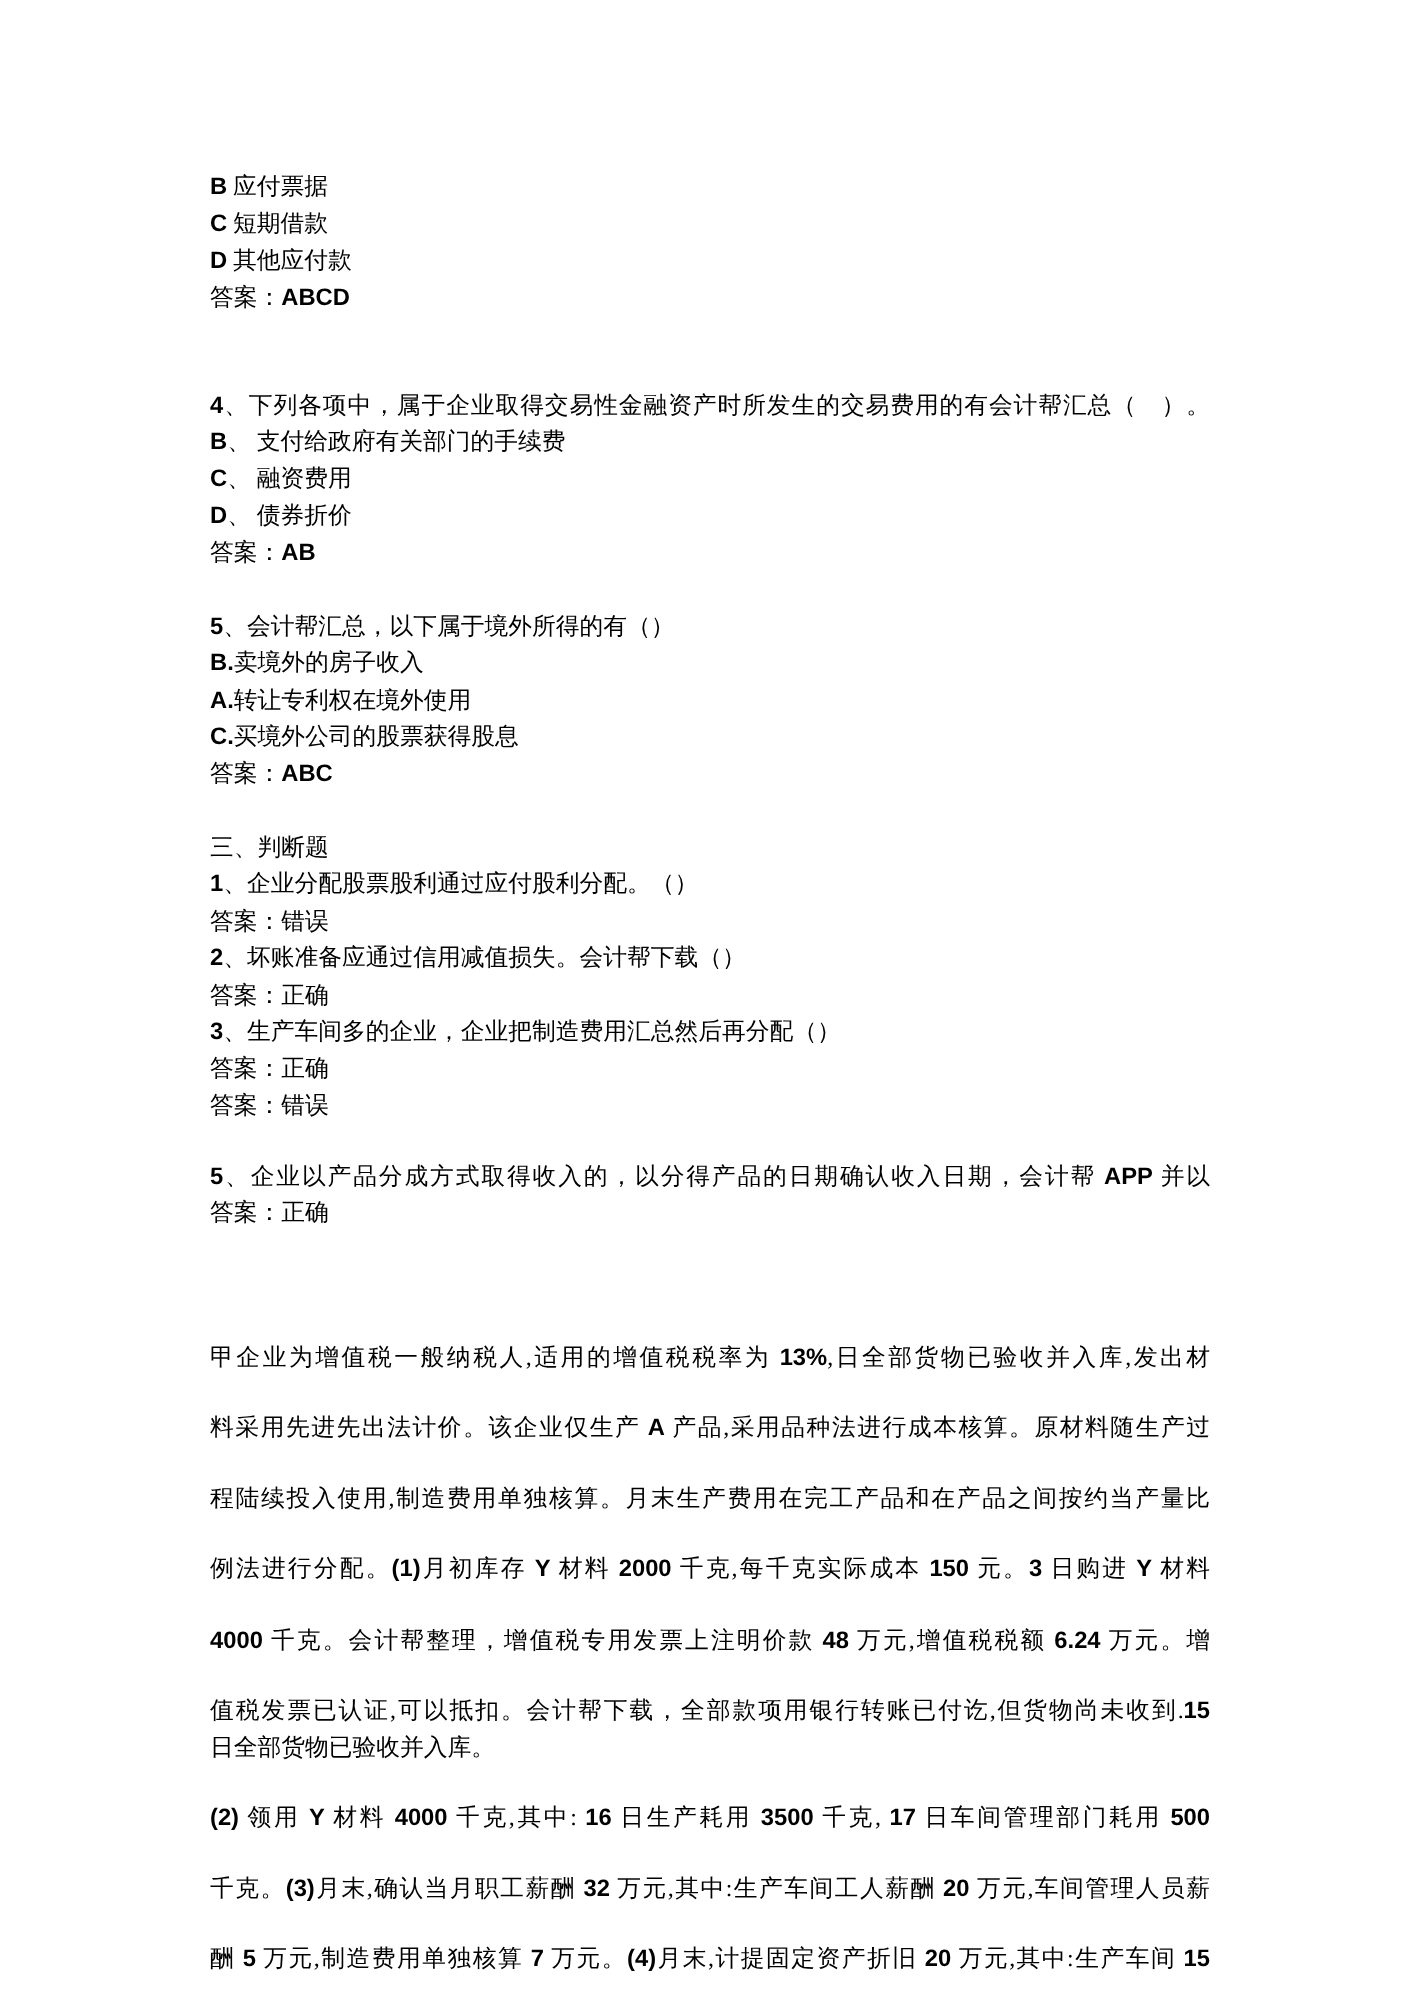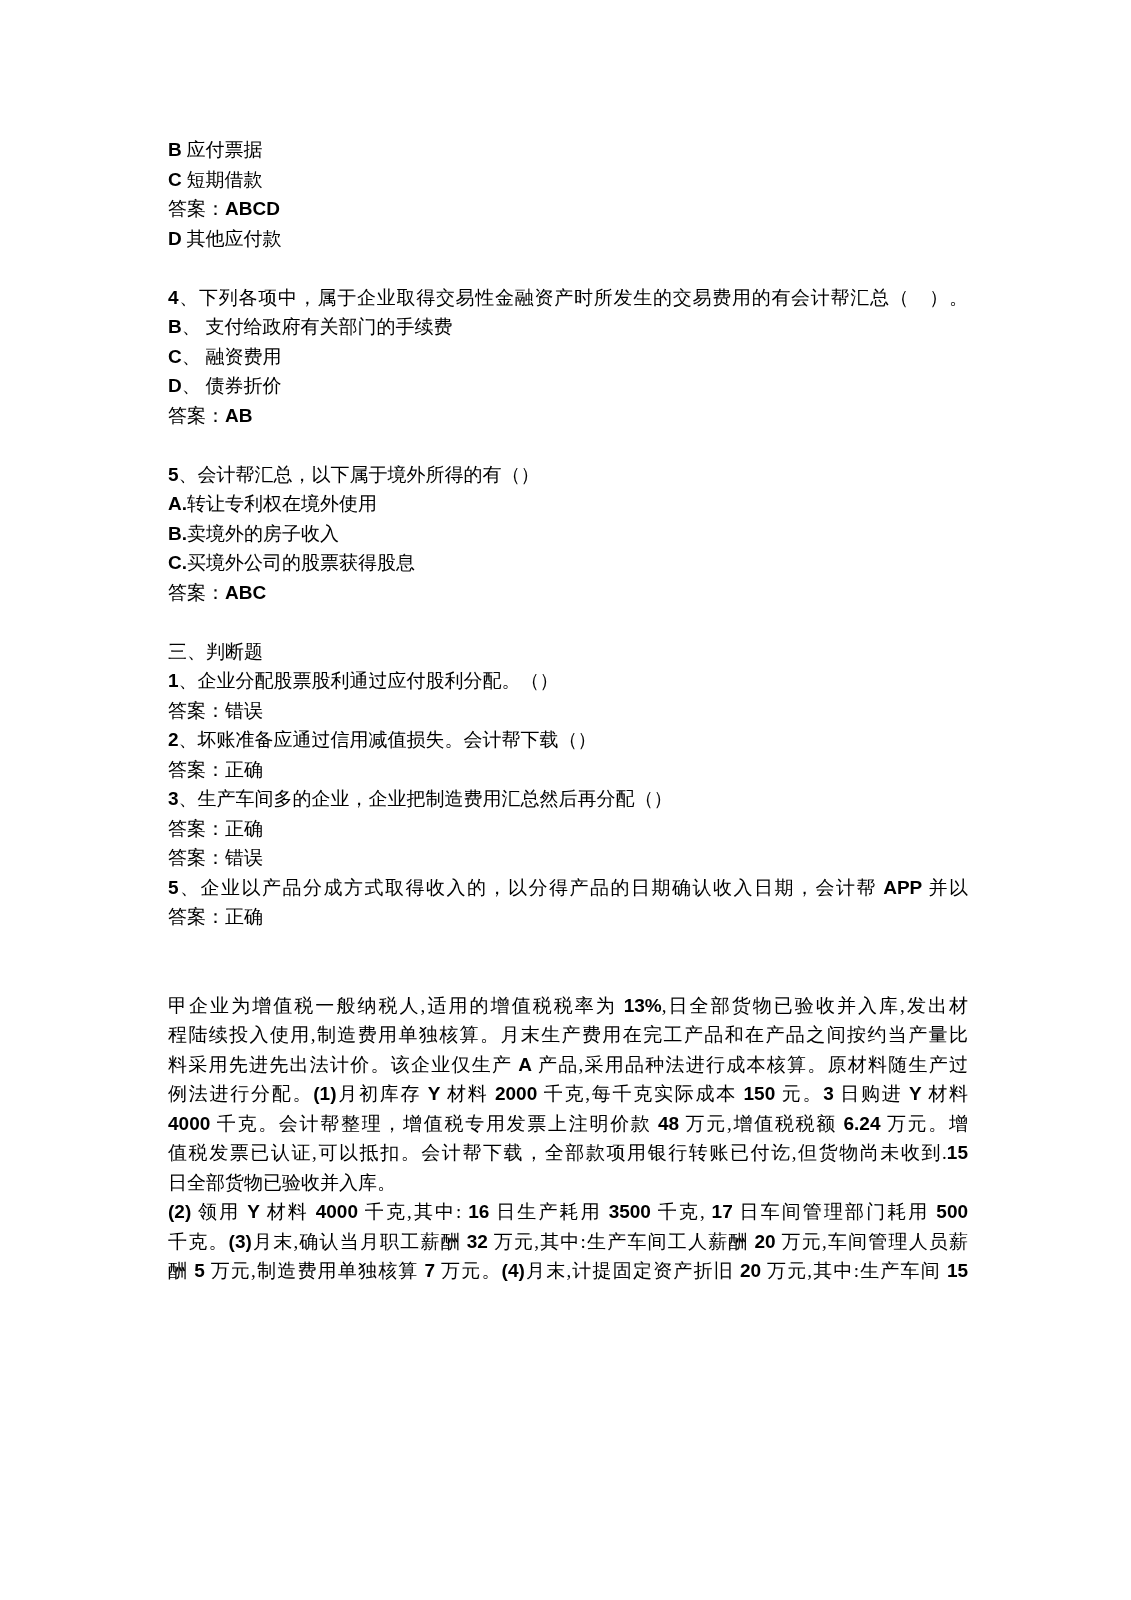--- a/index.html
+++ b/index.html
@@ -27,68 +27,69 @@
   }
   .line {
     font-size: 19px;
     line-height: 29.5px;
     white-space: pre-wrap;
     word-break: keep-all;
   }
   .line.justify {
     text-align: justify;
     text-align-last: justify;
+    margin-top: 27px;
   }
   .run {
     font-weight: 400;
   }
   .run.bold {
     font-family: "Liberation Sans", "DejaVu Sans", sans-serif;
     font-weight: 700;
   }
   .spacer {
     width: 100%;
   }
 </style>
 </head>
 <body>
 
 <div class="page">
   <div class="doc-body">
       <div class="line"><span class="run bold">B</span><span class="run"> 应付票据</span></div>
       <div class="line"><span class="run bold">C</span><span class="run"> 短期借款</span></div>
+      <div class="line"><span class="run bold">D</span><span class="run"> 其他应付款</span></div>
       <div class="line"><span class="run">答案：</span><span class="run bold">ABCD</span></div>
-      <div class="line"><span class="run bold">D</span><span class="run"> 其他应付款</span></div>
       <div class="spacer" style="height: 29.5px;"></div>
       <div class="line justify"><span class="run bold">4</span><span class="run">、下列各项中，属于企业取得交易性金融资产时所发生的交易费用的有会计帮汇总（　）。</span></div>
       <div class="line"><span class="run bold">B</span><span class="run">、 支付给政府有关部门的手续费</span></div>
       <div class="line"><span class="run bold">C</span><span class="run">、 融资费用</span></div>
       <div class="line"><span class="run bold">D</span><span class="run">、 债券折价</span></div>
       <div class="line"><span class="run">答案：</span><span class="run bold">AB</span></div>
       <div class="spacer" style="height: 29.5px;"></div>
       <div class="line"><span class="run bold">5</span><span class="run">、会计帮汇总，以下属于境外所得的有（）</span></div>
+      <div class="line"><span class="run bold">B.</span><span class="run">卖境外的房子收入</span></div>
       <div class="line"><span class="run bold">A.</span><span class="run">转让专利权在境外使用</span></div>
-      <div class="line"><span class="run bold">B.</span><span class="run">卖境外的房子收入</span></div>
       <div class="line"><span class="run bold">C.</span><span class="run">买境外公司的股票获得股息</span></div>
       <div class="line"><span class="run">答案：</span><span class="run bold">ABC</span></div>
       <div class="spacer" style="height: 29.5px;"></div>
       <div class="line"><span class="run">三、判断题</span></div>
       <div class="line"><span class="run bold">1</span><span class="run">、企业分配股票股利通过应付股利分配。（）</span></div>
       <div class="line"><span class="run">答案：错误</span></div>
       <div class="line"><span class="run bold">2</span><span class="run">、坏账准备应通过信用减值损失。会计帮下载（）</span></div>
       <div class="line"><span class="run">答案：正确</span></div>
       <div class="line"><span class="run bold">3</span><span class="run">、生产车间多的企业，企业把制造费用汇总然后再分配（）</span></div>
       <div class="line"><span class="run">答案：正确</span></div>
       <div class="line"><span class="run">答案：错误</span></div>
       <div class="line justify"><span class="run bold">5</span><span class="run">、企业以产品分成方式取得收入的，以分得产品的日期确认收入日期，会计帮 </span><span class="run bold">APP</span><span class="run"> 并以</span></div>
       <div class="line"><span class="run">答案：正确</span></div>
       <div class="spacer" style="height: 59px;"></div>
       <div class="line justify"><span class="run">甲企业为增值税一般纳税人,适用的增值税税率为 </span><span class="run bold">13%</span><span class="run">,日全部货物已验收并入库,发出材</span></div>
+      <div class="line justify"><span class="run">料采用先进先出法计价。该企业仅生产 </span><span class="run bold">A</span><span class="run"> 产品,采用品种法进行成本核算。原材料随生产过</span></div>
       <div class="line justify"><span class="run">程陆续投入使用,制造费用单独核算。月末生产费用在完工产品和在产品之间按约当产量比</span></div>
-      <div class="line justify"><span class="run">料采用先进先出法计价。该企业仅生产 </span><span class="run bold">A</span><span class="run"> 产品,采用品种法进行成本核算。原材料随生产过</span></div>
       <div class="line justify"><span class="run">例法进行分配。</span><span class="run bold">(1)</span><span class="run">月初库存 </span><span class="run bold">Y</span><span class="run"> 材料 </span><span class="run bold">2000</span><span class="run"> 千克,每千克实际成本 </span><span class="run bold">150</span><span class="run"> 元。</span><span class="run bold">3</span><span class="run"> 日购进 </span><span class="run bold">Y</span><span class="run"> 材料</span></div>
       <div class="line justify"><span class="run bold">4000</span><span class="run"> 千克。会计帮整理，增值税专用发票上注明价款 </span><span class="run bold">48</span><span class="run"> 万元,增值税税额 </span><span class="run bold">6.24</span><span class="run"> 万元。增</span></div>
       <div class="line justify"><span class="run">值税发票已认证,可以抵扣。会计帮下载，全部款项用银行转账已付讫,但货物尚未收到</span><span class="run">.</span><span class="run bold">15</span></div>
       <div class="line"><span class="run">日全部货物已验收并入库。</span></div>
       <div class="line justify"><span class="run bold">(2)</span><span class="run"> 领用 </span><span class="run bold">Y</span><span class="run"> 材料 </span><span class="run bold">4000</span><span class="run"> 千克,其中: </span><span class="run bold">16</span><span class="run"> 日生产耗用 </span><span class="run bold">3500</span><span class="run"> 千克, </span><span class="run bold">17</span><span class="run"> 日车间管理部门耗用 </span><span class="run bold">500</span></div>
       <div class="line justify"><span class="run">千克。</span><span class="run bold">(3)</span><span class="run">月末,确认当月职工薪酬 </span><span class="run bold">32</span><span class="run"> 万元,其中:生产车间工人薪酬 </span><span class="run bold">20</span><span class="run"> 万元,车间管理人员薪</span></div>
       <div class="line justify"><span class="run">酬 </span><span class="run bold">5</span><span class="run"> 万元,制造费用单独核算 </span><span class="run bold">7</span><span class="run"> 万元。</span><span class="run bold">(4)</span><span class="run">月末,计提固定资产折旧 </span><span class="run bold">20</span><span class="run"> 万元,其中:生产车间 </span><span class="run bold">15</span></div>
     </div>
 </div>
 

